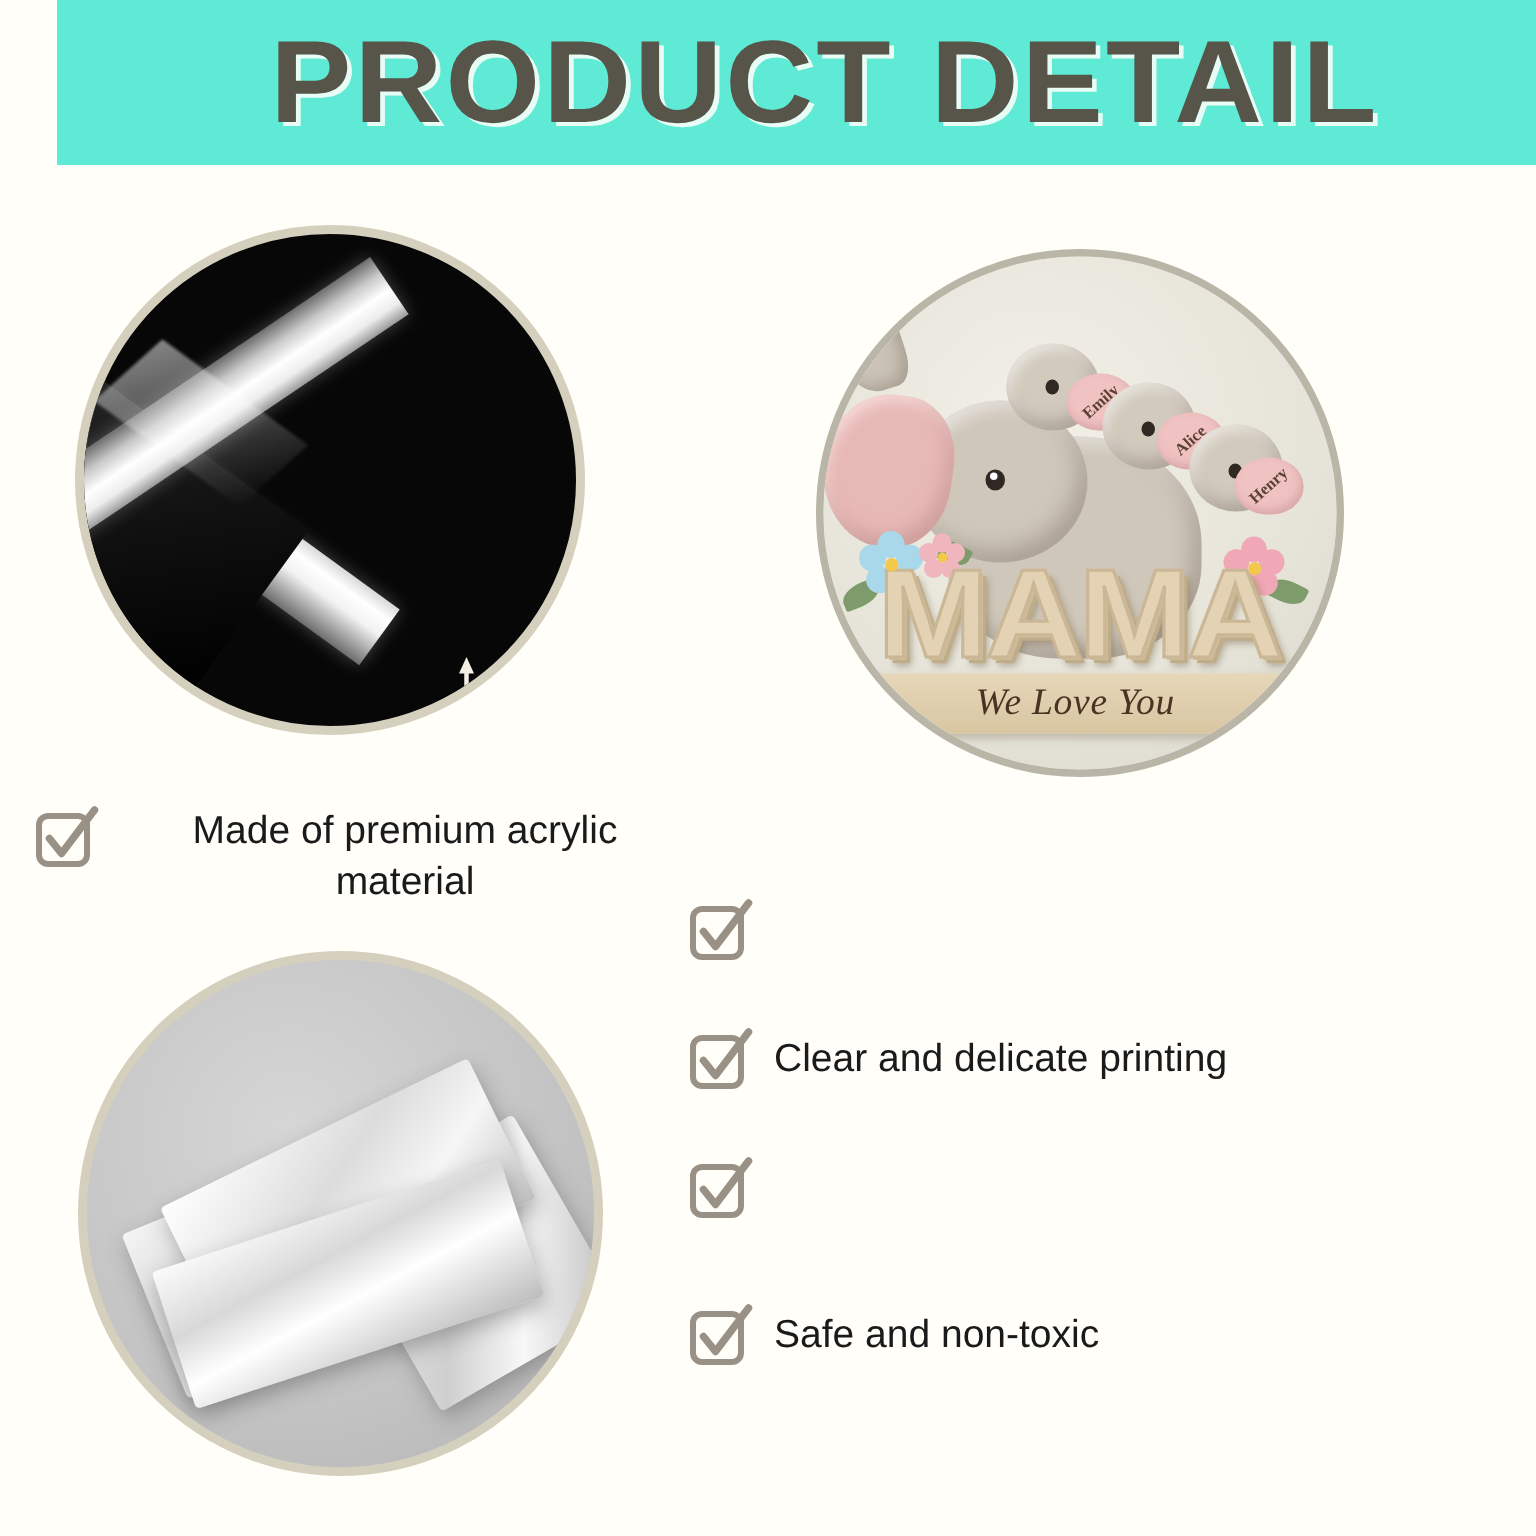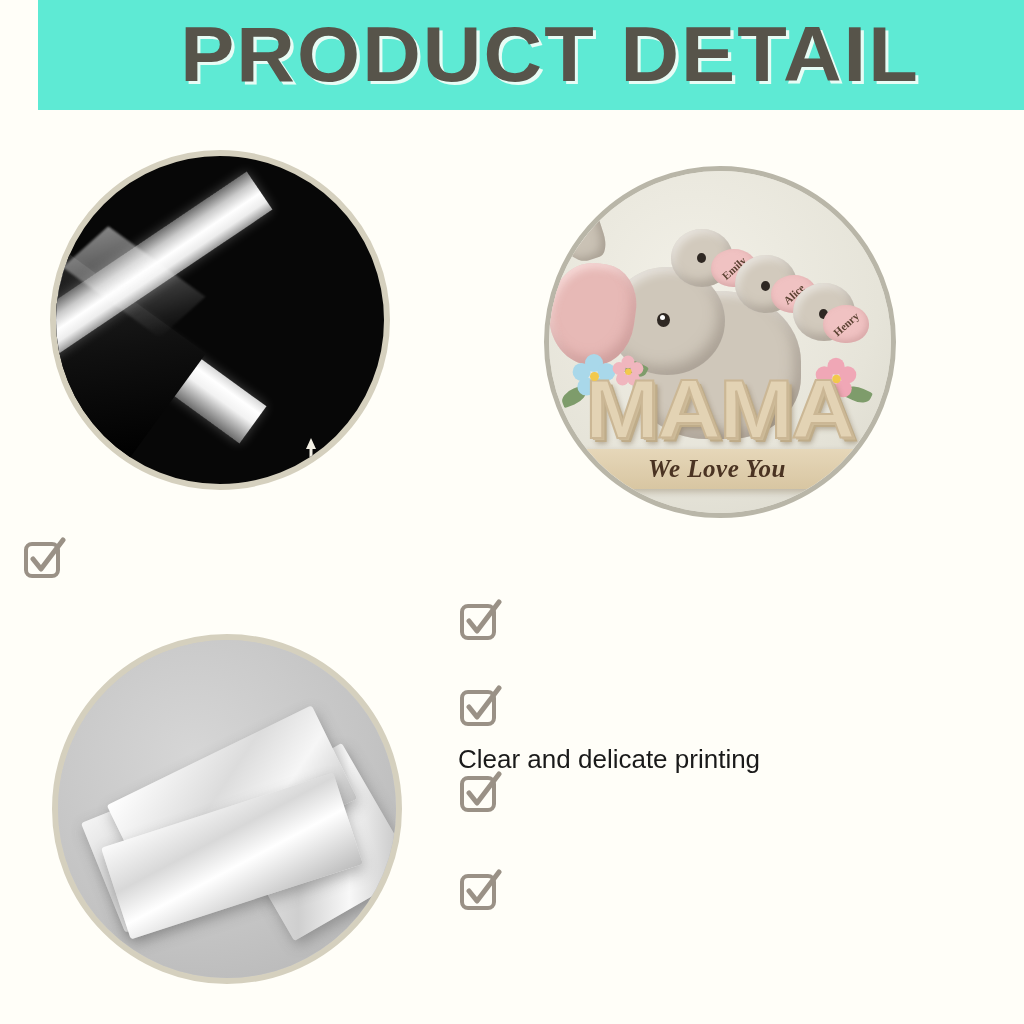--- a/index.html
+++ b/index.html
@@ -180,21 +180,21 @@
     box-shadow: 0 3px 6px rgba(120,100,70,0.35);
   }
   .mama-sub {
     position: absolute;
     inset: 0;
     display: flex;
     align-items: center;
     justify-content: center;
     font-family: "Liberation Serif", serif;
     font-style: italic;
-    font-weight: bold;
+    font-weight: normal;
     font-size: 25px;
     color: #4A3322;
     letter-spacing: 0.5px;
   }
 
   
   .eleph {
     position: absolute;
     background: #CFC7BA;
     border-radius: 50%;
@@ -426,21 +426,21 @@
     top: 536px;
     width: 450px;
     align-items: flex-start;
   }
   #feature-acrylic .feature-text {
     text-align: center;
     width: 380px;
   }
 
   #feature-desk   { left: 458px; top: 598px; width: 560px; }
-  #feature-print  { left: 458px; top: 688px; width: 560px; flex-direction: column; }
+  #feature-print  { left: 458px; top: 688px; width: 560px; }
   #feature-scratch{ left: 458px; top: 752px; width: 560px; }
   #feature-safe   { left: 458px; top: 872px; width: 560px; }
 
   #feature-print .checkbox,
   #feature-safe .checkbox { margin-top: -4px; }
   #feature-scratch .checkbox { margin-top: 18px; }
 </style>
 </head>
 <body>
 
@@ -543,20 +543,22 @@
   </div>
 </div>
 
 <div class="feature" id="feature-acrylic">
   <div class="checkbox">
     <svg width="44" height="44" viewBox="0 0 44 44">
       <rect x="4" y="8" width="32" height="32" rx="6" ry="6" fill="none" stroke="#9A9186" stroke-width="4"></rect>
       <path d="M11 23 L19 33 L41 4" fill="none" stroke="#9A9186" stroke-width="5" stroke-linecap="round" stroke-linejoin="round"></path>
     </svg>
   </div>
+  <div class="feature-text">Made of premium acrylic
+material</div>
 </div>
 
 <div class="feature" id="feature-desk">
   <div class="checkbox">
     <svg width="44" height="44" viewBox="0 0 44 44">
       <rect x="4" y="8" width="32" height="32" rx="6" ry="6" fill="none" stroke="#9A9186" stroke-width="4"></rect>
       <path d="M11 23 L19 33 L41 4" fill="none" stroke="#9A9186" stroke-width="5" stroke-linecap="round" stroke-linejoin="round"></path>
     </svg>
   </div>
 </div>
@@ -580,13 +582,14 @@
   </div>
 </div>
 
 <div class="feature" id="feature-safe">
   <div class="checkbox">
     <svg width="44" height="44" viewBox="0 0 44 44">
       <rect x="4" y="8" width="32" height="32" rx="6" ry="6" fill="none" stroke="#9A9186" stroke-width="4"></rect>
       <path d="M11 23 L19 33 L41 4" fill="none" stroke="#9A9186" stroke-width="5" stroke-linecap="round" stroke-linejoin="round"></path>
     </svg>
   </div>
+  <div class="feature-text">Safe and non-toxic</div>
 </div>
 
 </body></html>

